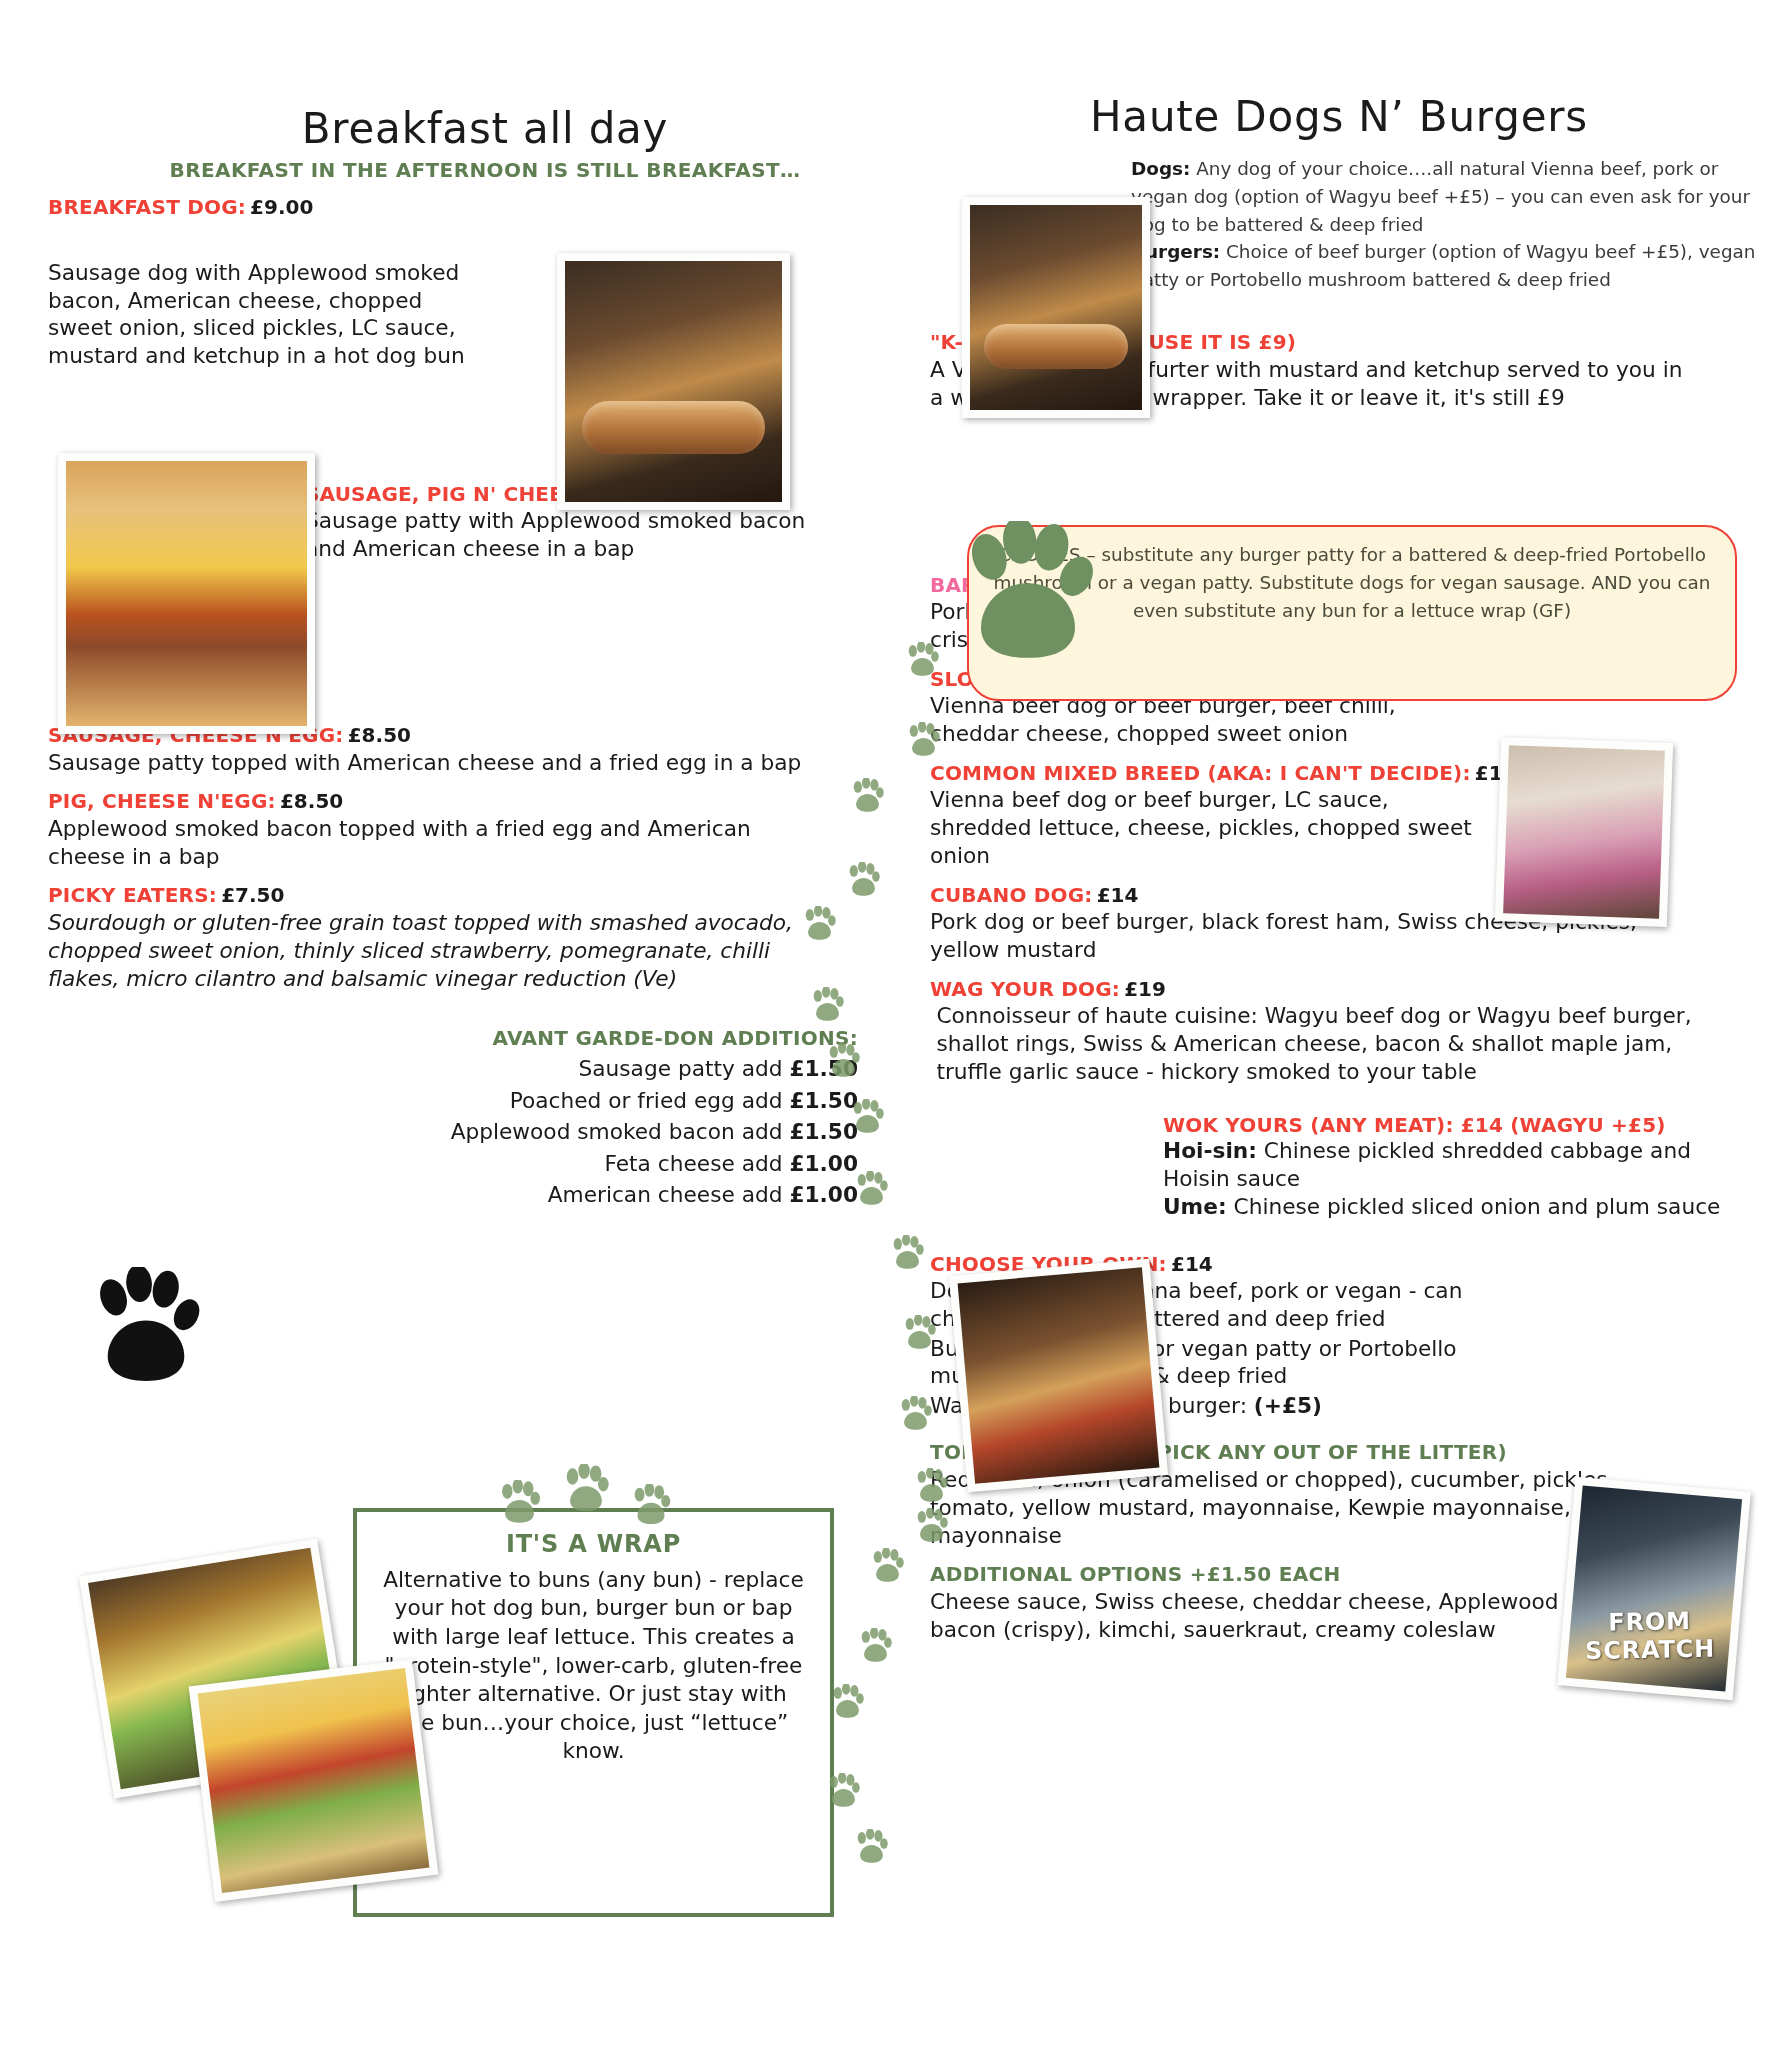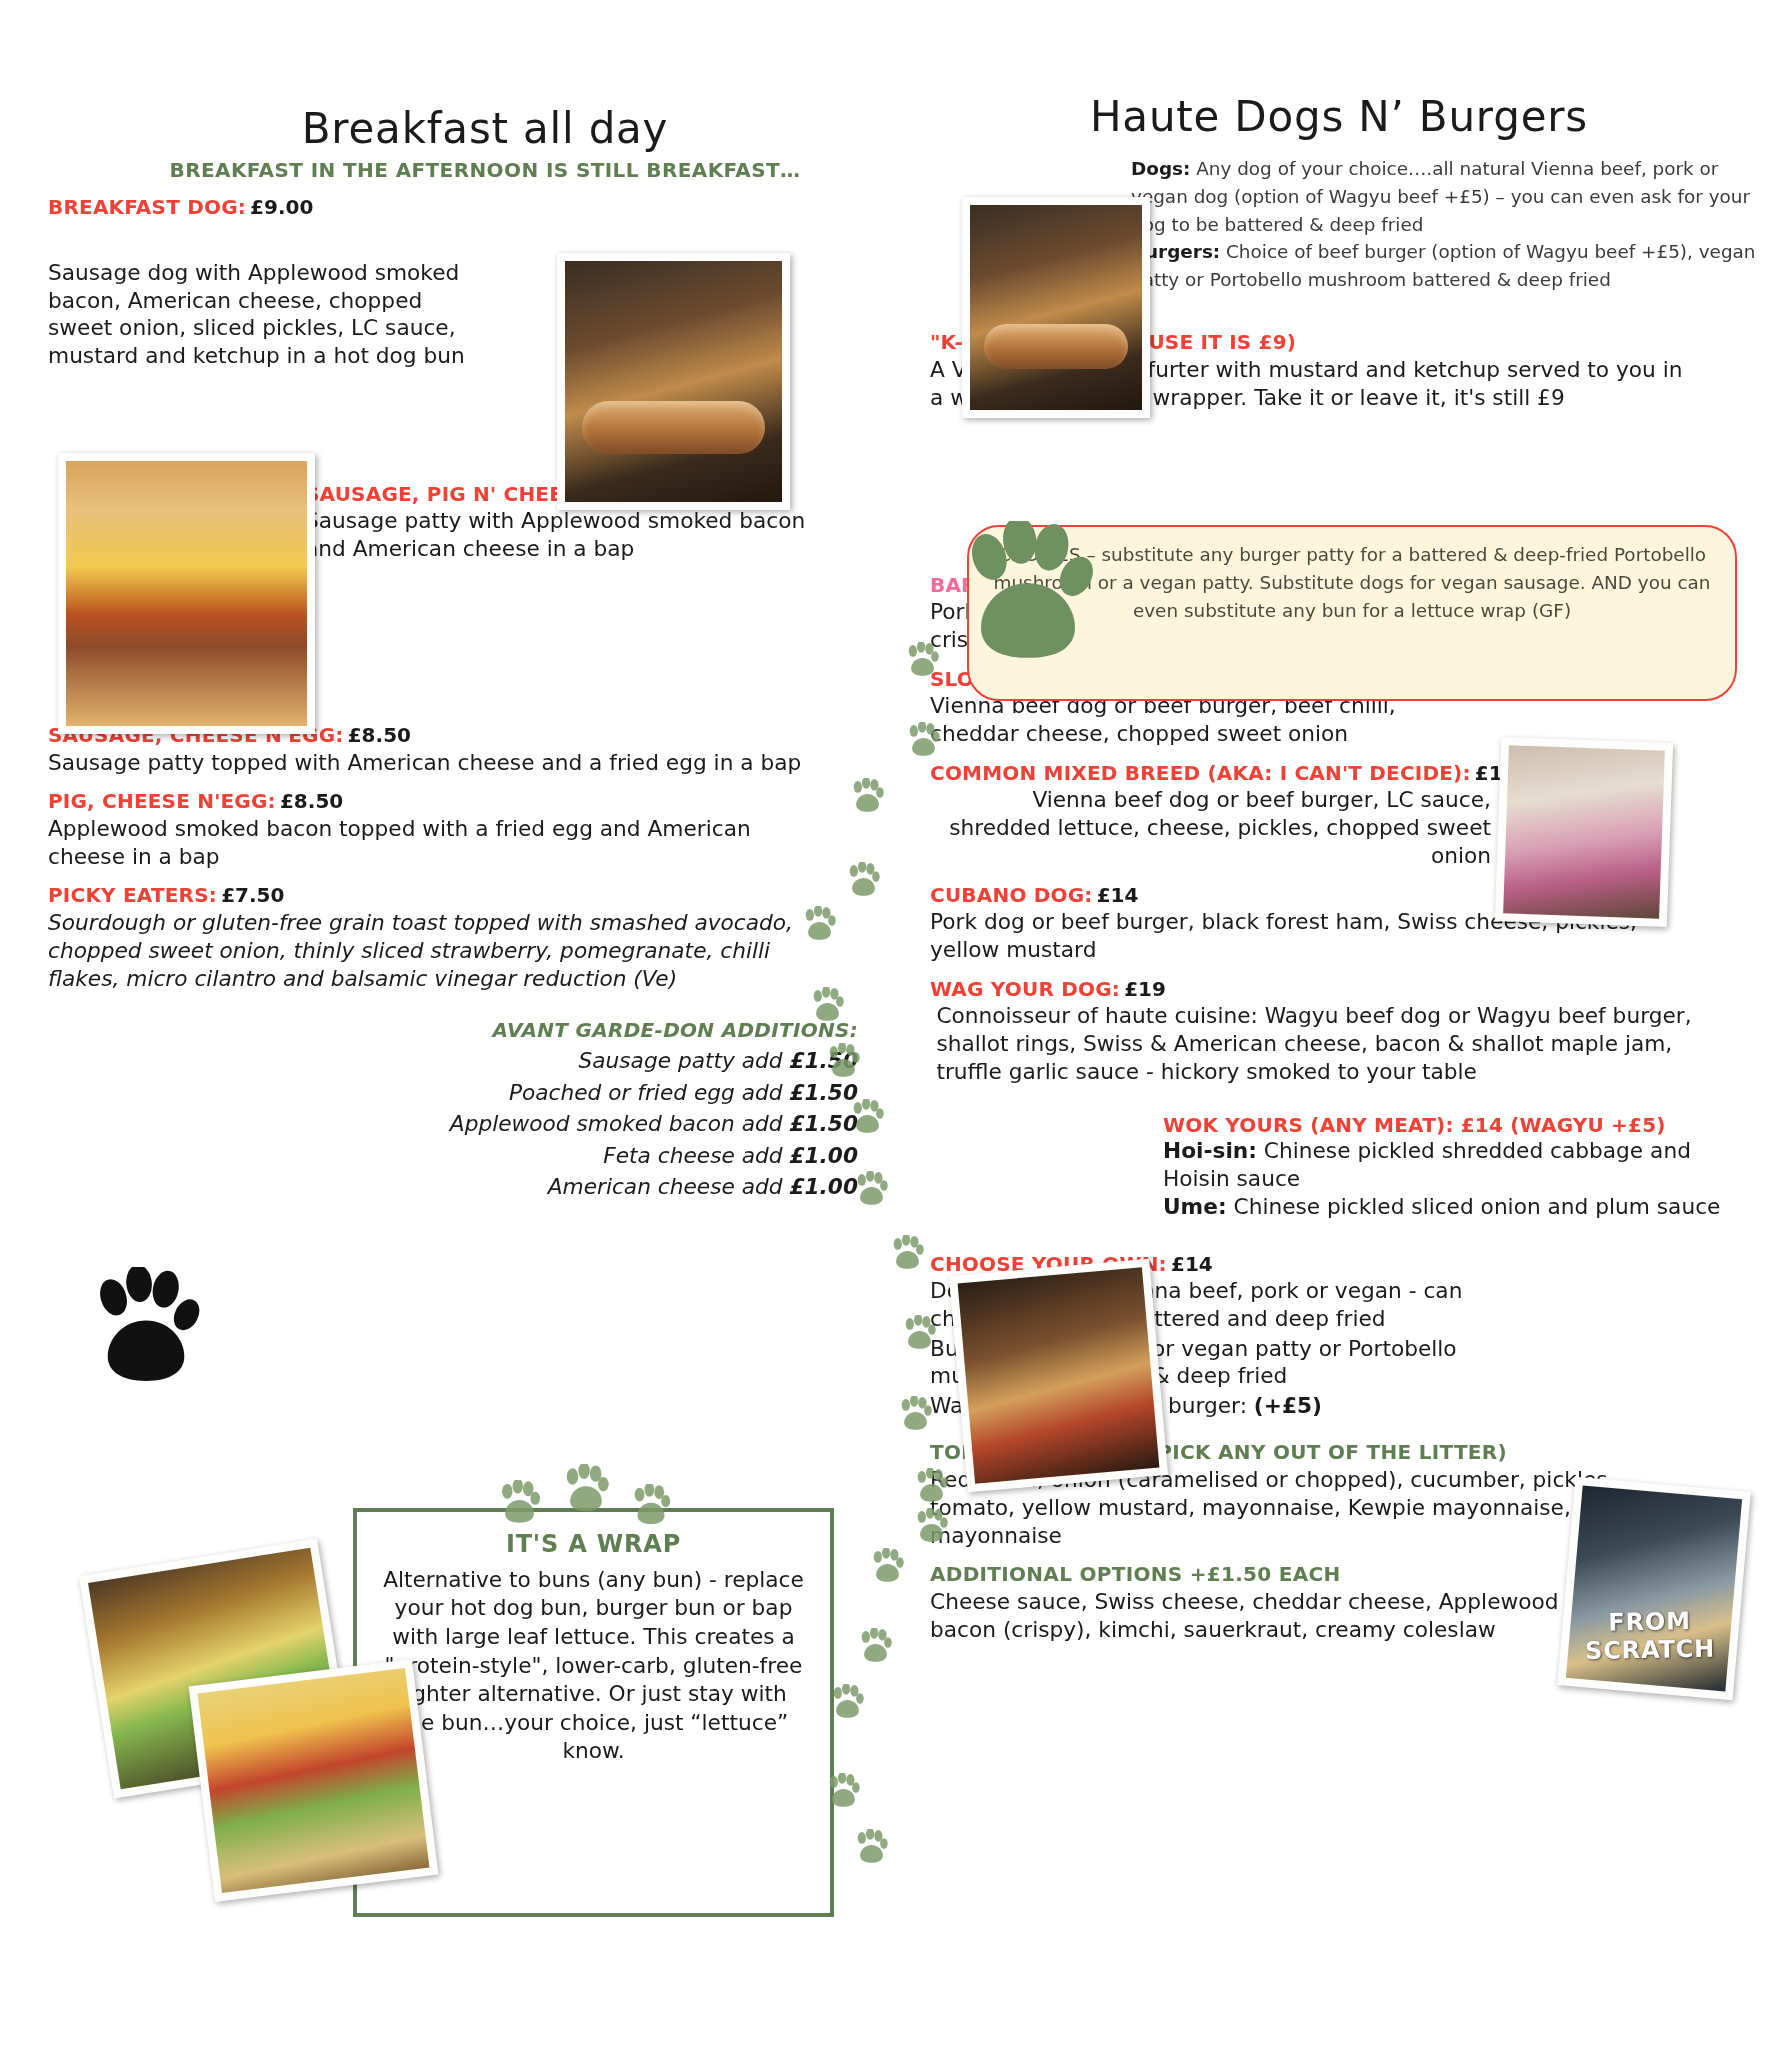--- a/index.html
+++ b/index.html
@@ -239,21 +239,21 @@
       <div class="item-desc" style="width:722px;">Applewood smoked bacon topped with a fried egg and American cheese in a bap</div>
     </div>
 
 
     <div class="item">
       <span class="item-name">PICKY EATERS:</span>
       <span class="item-price">£7.50</span>
       <div class="item-desc" style="width:770px;font-style:italic;">Sourdough or gluten-free grain toast topped with smashed avocado, chopped sweet onion, thinly sliced strawberry, pomegranate, chilli flakes, micro cilantro and balsamic vinegar reduction (Ve)</div>
     </div>
 
-    <div class="additions" style="margin-top:24px; width:810px;font-style:italic;">
+    <div class="additions" style="margin-top:32px; width:810px;">
       <div class="ttl">AVANT GARDE-DON ADDITIONS:</div>
       <div><span>Sausage patty add </span><b>£1.50</b></div>
       <div><span>Poached or fried egg add </span><b>£1.50</b></div>
       <div><span>Applewood smoked bacon add </span><b>£1.50</b></div>
       <div><span>Feta cheese add </span><b>£1.00</b></div>
       <div><span>American cheese add </span><b>£1.00</b></div>
     </div>
   </div>
 
   <div class="wrapbox" style="left:353px; top:1508px; width:481px; height:409px;">
@@ -285,21 +285,21 @@
     <div class="item">
       <span class="item-name">SLOPPY DOG :</span>
       <span class="item-price">£14</span>
       <span class="chili">🌶</span>
       <div class="item-desc" style="width:545px;">Vienna beef dog or beef burger, beef chilli, cheddar cheese, chopped sweet onion</div>
     </div>
 
     <div class="item">
       <span class="item-name">COMMON MIXED BREED (AKA: I CAN'T DECIDE):</span>
       <span class="item-price">£14</span>
-      <div class="item-desc" style="width:561px;text-align:right;">Vienna beef dog or beef burger, LC sauce, shredded lettuce, cheese, pickles, chopped sweet onion</div>
+      <div class="item-desc" style="width:561px;">Vienna beef dog or beef burger, LC sauce, shredded lettuce, cheese, pickles, chopped sweet onion</div>
     </div>
 
     <div class="item">
       <span class="item-name">CUBANO DOG:</span>
       <span class="item-price">£14</span>
       <div class="item-desc" style="width:778px;">Pork dog or beef burger, black forest ham, Swiss cheese, pickles, yellow mustard</div>
     </div>
 
     <div class="item">
       <span class="item-name">WAG YOUR DOG:</span>

